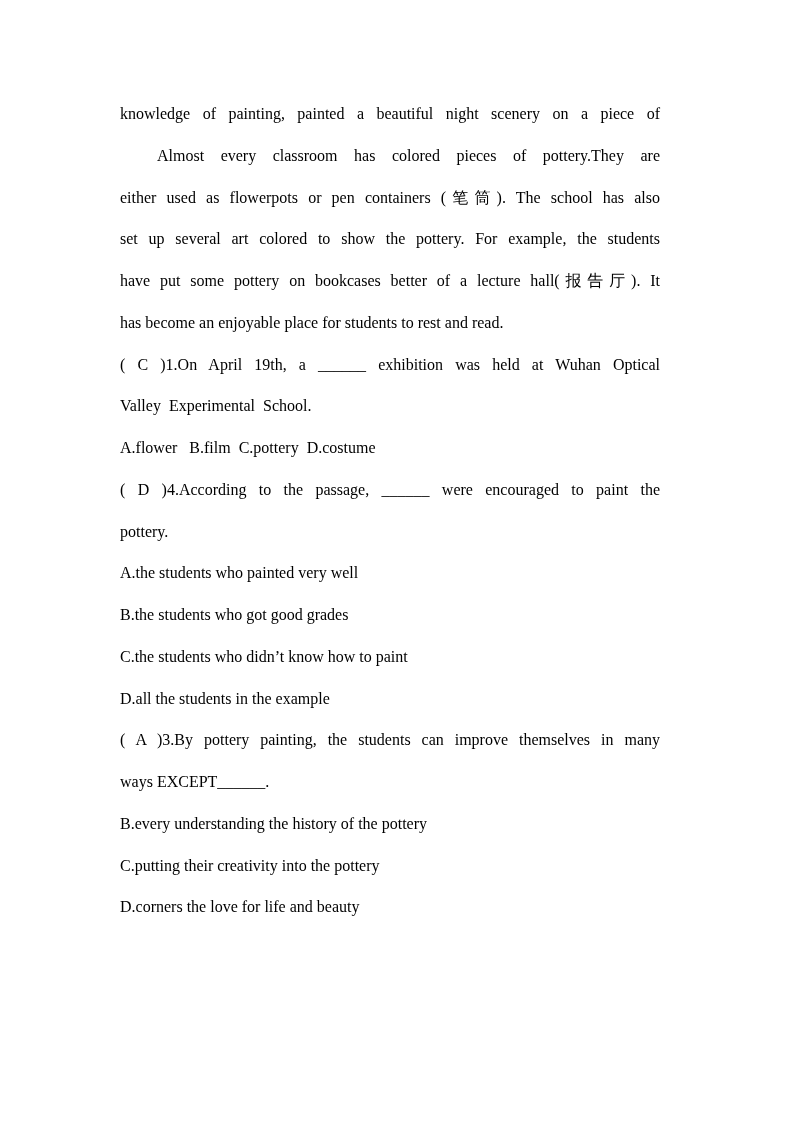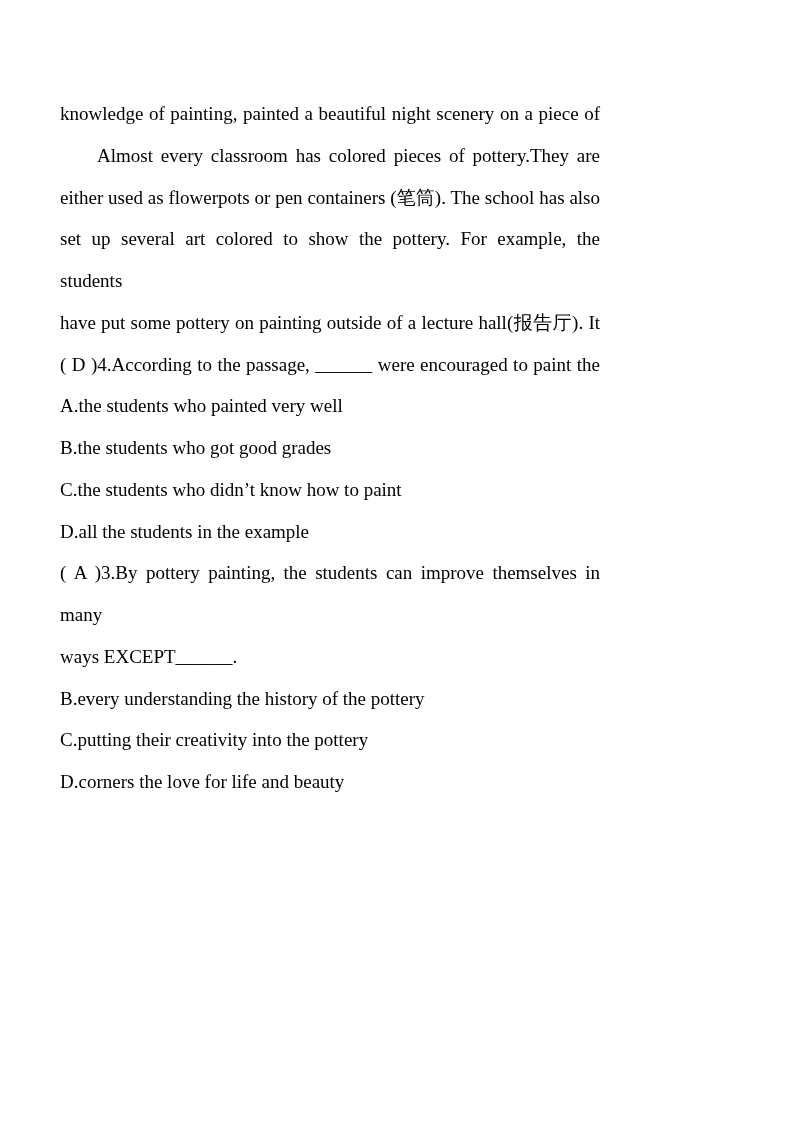--- a/index.html
+++ b/index.html
@@ -10,23 +10,23 @@
   .page {
     position: relative;
     width: 794px;
     height: 1123px;
     background: #ffffff;
     overflow: hidden;
     font-family: "Liberation Serif", "DejaVu Serif", serif;
     color: #000000;
   }
   .content {
-    padding: 93px 0 0 60px;
+    padding: 93px 0 0 120px;
     width: 540px;
-    font-size: 19px;
+    font-size: 16px;
     line-height: 41.75px;
   }
   .line {
     min-height: 41.75px;
     white-space: normal;
   }
   
   .j {
     text-align: justify;
     text-align-last: justify;
@@ -47,26 +47,33 @@
   <div class="content">
 
     <div class="passage">
       <div class="line j">knowledge of painting, painted a beautiful night scenery on a piece of</div>
     </div>
 
     <div class="passage">
       <div class="line j indent">Almost every classroom has colored pieces of pottery.They are</div>
       <div class="line j">either used as flowerpots or pen containers (笔筒). The school has also</div>
       <div class="line j">set up several art colored to show the pottery. For example, the students</div>
-      <div class="line j">have put some pottery on painting outside of a lecture hall(报告厅). It</div>
+      <div class="line j">have put some pottery on bookcases better of a lecture hall(报告厅). It</div>
+      <div class="line">has become an enjoyable place for students to rest and read.</div>
     </div>
 
+    <div class="question">
+      <div class="line j">( C )1.On April 19th, a ______ exhibition was held at Wuhan Optical</div>
+      <div class="line pre">Valley  Experimental  School.</div>
+      <div class="line pre">A.flower   B.film  C.pottery  D.costume</div>
+    </div>
 
     <div class="question">
       <div class="line j">( D )4.According to the passage, ______ were encouraged to paint the</div>
+      <div class="line">pottery.</div>
       <div class="line">A.the students who painted very well</div>
       <div class="line">B.the students who got good grades</div>
       <div class="line">C.the students who didn’t know how to paint</div>
       <div class="line">D.all the students in the example</div>
     </div>
 
     <div class="question">
       <div class="line j">( A )3.By pottery painting, the students can improve themselves in many</div>
       <div class="line">ways EXCEPT______.</div>
       <div class="line">B.every understanding the history of the pottery</div>

